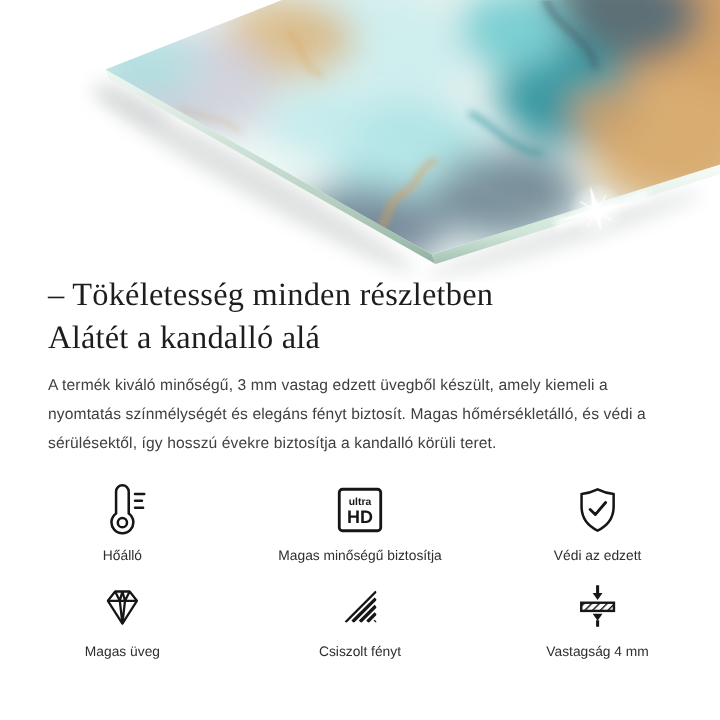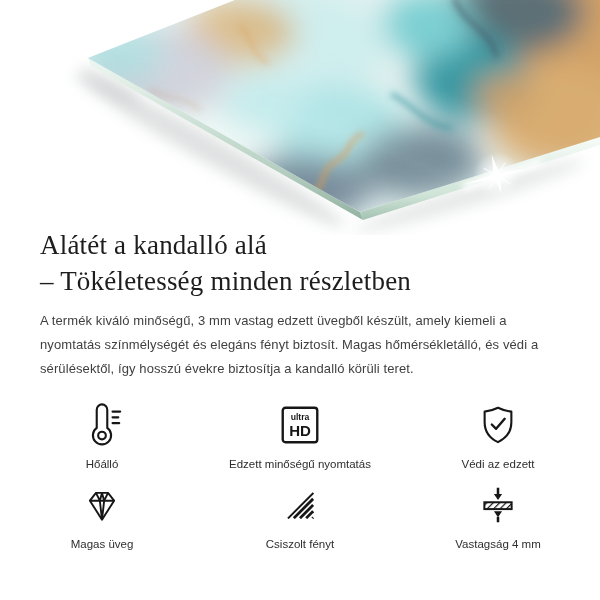--- a/index.html
+++ b/index.html
@@ -108,22 +108,22 @@
 
   <g transform="translate(497,176) rotate(-14)">
     <circle r="24" fill="url(#gSpark)" opacity="0.95"></circle>
     <polygon points="-33,0 -3,-2.2 0,-22 3,-2.2 31,0 3,2.2 0,17 -3,2.2" fill="#ffffff" opacity="0.95"></polygon>
     <path d="M-11 -11 L11 11 M-11 11 L11 -11" stroke="#ffffff" stroke-width="1.2" opacity="0.75"></path>
   </g>
 </svg>
 </div>
 
 <h1 class="headline">
+  <span>– Tökéletesség minden részletben</span>
   <span>Alátét a kandalló alá</span>
-  <span>– Tökéletesség minden részletben</span>
 </h1>
 
 <p class="desc">A termék kiváló minőségű, 3 mm vastag edzett üvegből készült, amely kiemeli a nyomtatás színmélységét és elegáns fényt biztosít. Magas hőmérsékletálló, és védi a sérülésektől, így hosszú évekre biztosítja a kandalló körüli teret.</p>
 
 <div class="features">
 
   <div class="feature">
     <div class="icon-wrap">
       <svg class="ic" width="44" height="46" viewBox="0 0 44 48">
         <path d="M16.5 8 A5.5 5.5 0 0 1 27.5 8 L27.5 27 A9.5 9.5 0 1 1 16.5 27 Z"></path>
@@ -135,21 +135,21 @@
   </div>
 
   <div class="feature">
     <div class="icon-wrap">
       <svg width="40" height="40" viewBox="0 0 44 44">
         <rect x="3" y="3" width="38" height="38" rx="3" fill="none" stroke="#161616" stroke-width="2.6"></rect>
         <text x="22" y="17" text-anchor="middle" font-family="Liberation Sans, sans-serif" font-size="9.5" font-weight="bold" fill="#161616">ultra</text>
         <text x="22" y="34" text-anchor="middle" font-family="Liberation Sans, sans-serif" font-size="16.5" font-weight="bold" fill="#161616">HD</text>
       </svg>
     </div>
-    <div class="feature-label">Edzett minőségű nyomtatás</div>
+    <div class="feature-label">Magas minőségű biztosítja</div>
   </div>
 
   <div class="feature">
     <div class="icon-wrap">
       <svg class="ic" width="42" height="42" viewBox="0 0 44 44">
         <path d="M22 4 C26.5 6.2 31.5 7.6 36 8 L36 19 C36 29.5 30.3 35.9 22 40 C13.7 35.9 8 29.5 8 19 L8 8 C12.5 7.6 17.5 6.2 22 4 Z" stroke-linejoin="round"></path>
         <path d="M15.5 21.5 L20 26 L29 15.5" stroke-width="2.5" stroke-linecap="round" stroke-linejoin="round"></path>
       </svg>
     </div>
     <div class="feature-label">Védi az edzett</div>

